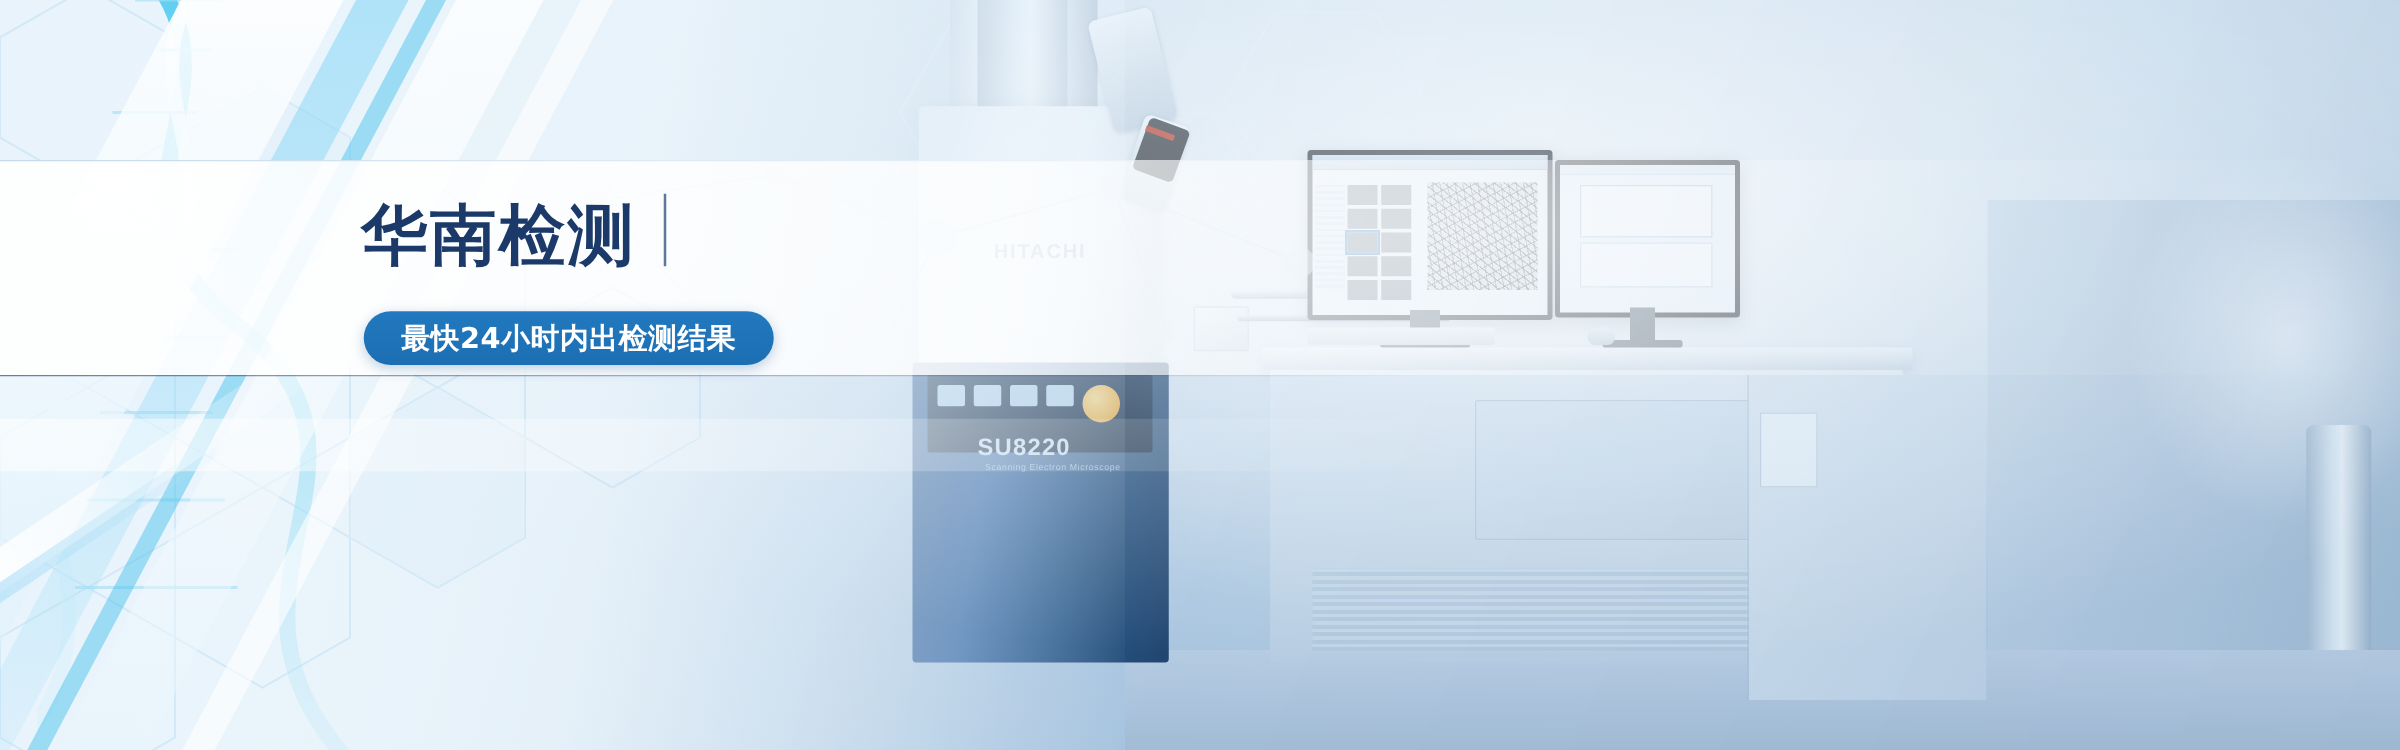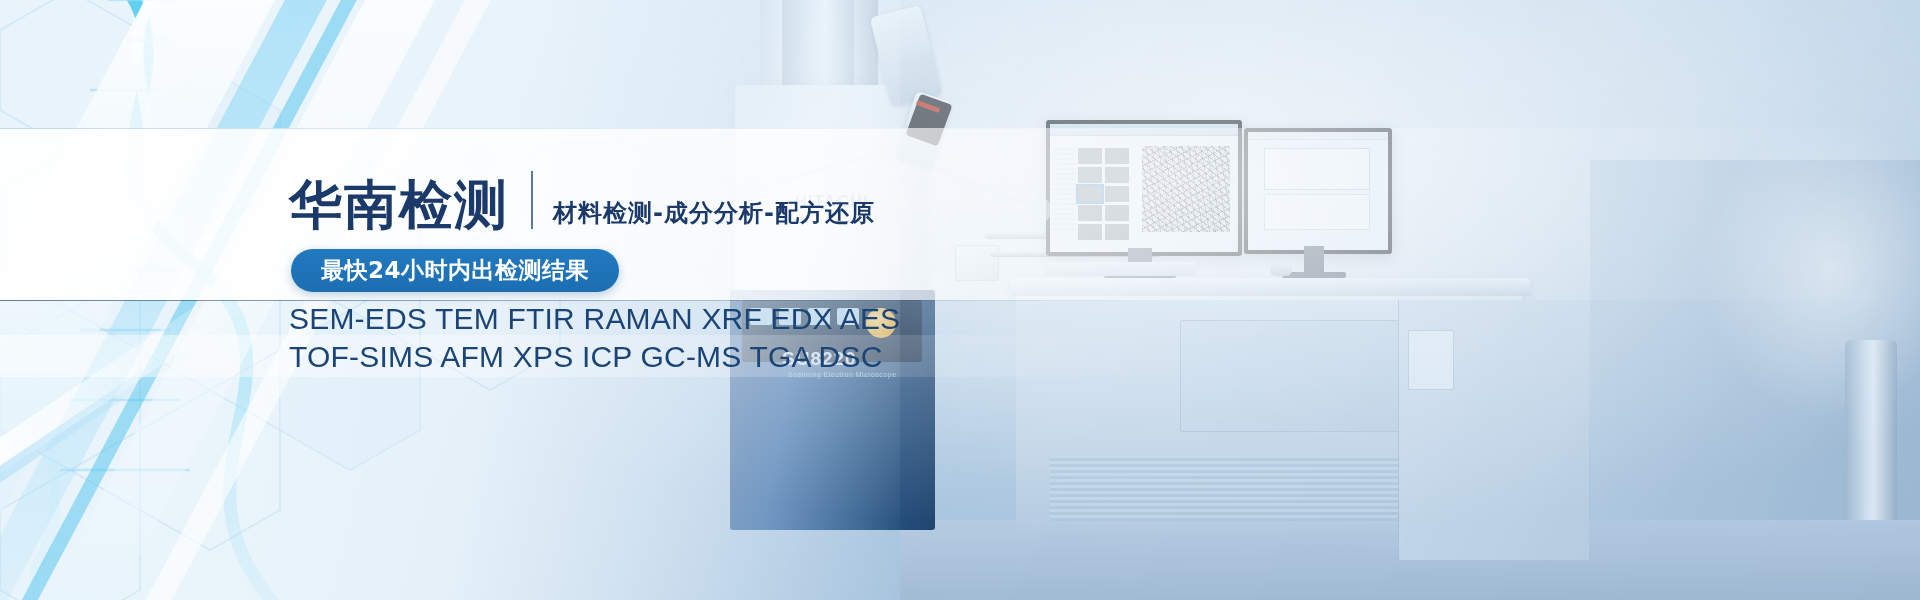--- a/index.html
+++ b/index.html
@@ -235,21 +235,21 @@
     background:linear-gradient(90deg,rgba(255,255,255,.55),rgba(255,255,255,0) 86%);
   }
 
   
   .net{position:absolute;left:420px;top:120px;width:700px;height:190px;opacity:.5;}
 
   
   .content{position:absolute;left:0;top:0;width:1920px;height:600px;}
 
   .title-row{
-    position:absolute;left:289px;top:155px;display:flex;align-items:flex-end;gap:0;margin-top:16px;
+    position:absolute;left:289px;top:155px;display:flex;align-items:flex-end;gap:0;
   }
   .main-title{
     font-family:"DejaVu Sans","Liberation Sans",sans-serif;
     font-size:53px;font-weight:700;color:#1b3a69;letter-spacing:2px;
     line-height:1;
   }
   .v-divider{
     width:2px;height:58px;background:#2a4a7a;opacity:.75;
     margin:0 20px 2px 22px;
   }
@@ -466,27 +466,22 @@
   <div class="band-line-top"></div>
   <div class="band-line-bot"></div>
   <div class="band2"></div>
 
   <div class="content">
 
     <div class="title-row">
       <div class="main-title">华南检测</div>
       <div class="v-divider"></div>
       <div class="sub-stack">
-        <div class="sub-cn">材料检测-成分分析-配方还原</div>
       </div>
     </div>
 
     <div class="cta">
       <span>最快24小时内出检测结果</span>
     </div>
 
-    <div class="tech">
-      <div class="tech-line">SEM-EDS TEM FTIR RAMAN XRF EDX AES</div>
-      <div class="tech-line">TOF-SIMS AFM XPS ICP GC-MS TGA DSC</div>
-    </div>
 
   </div>
 </div>
 
 </body></html>

